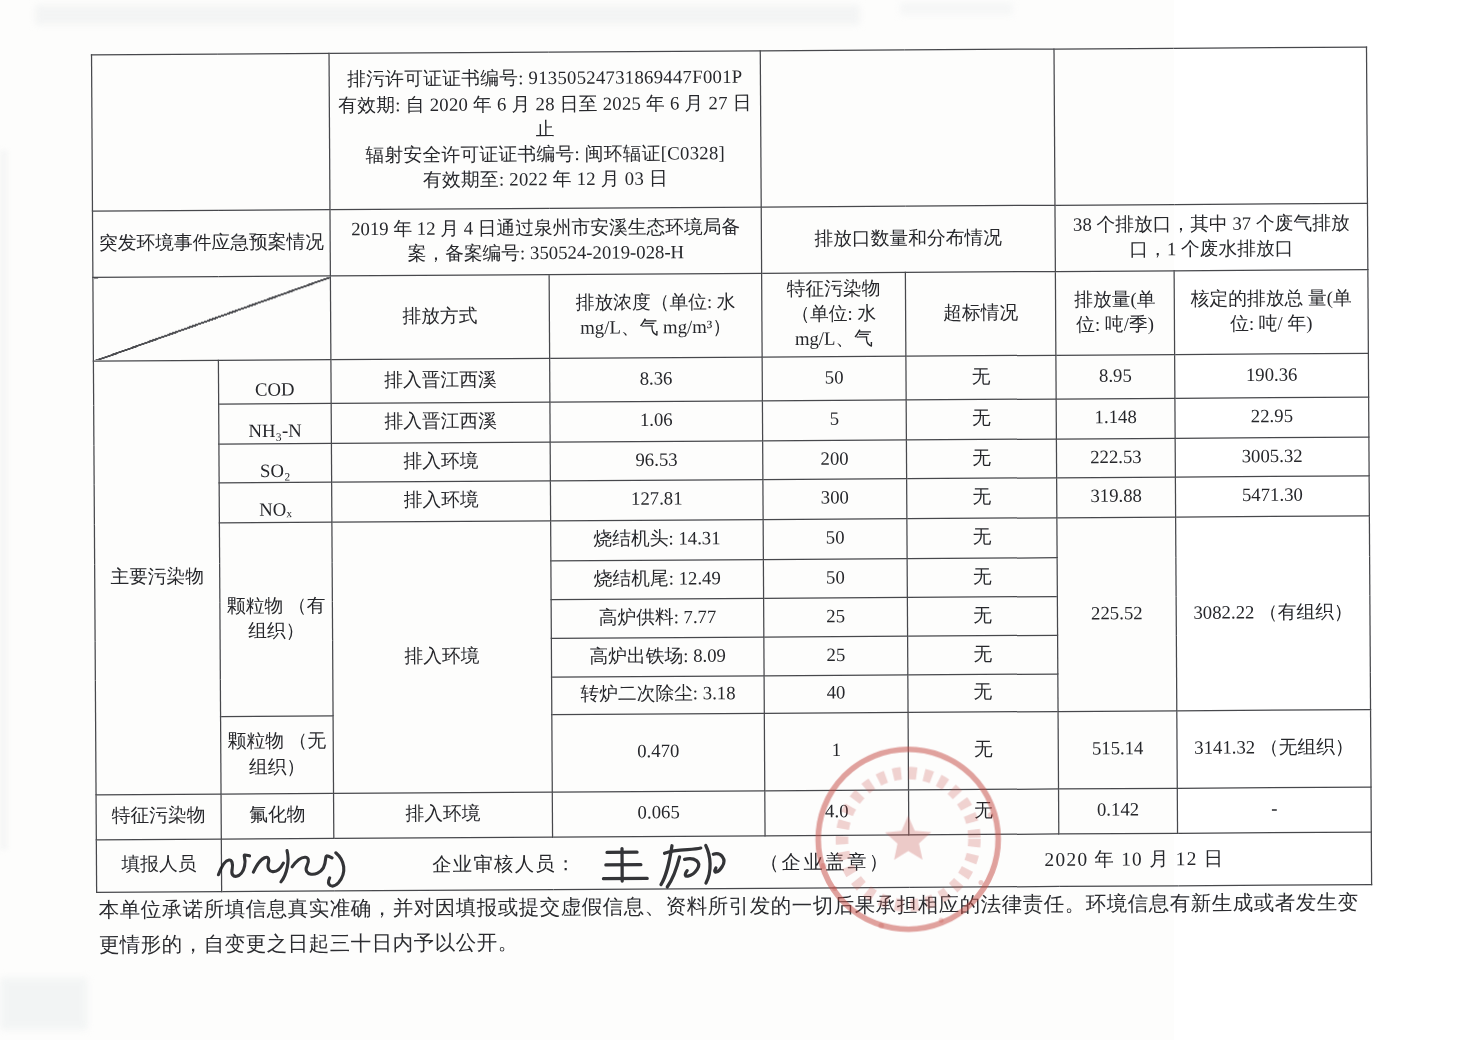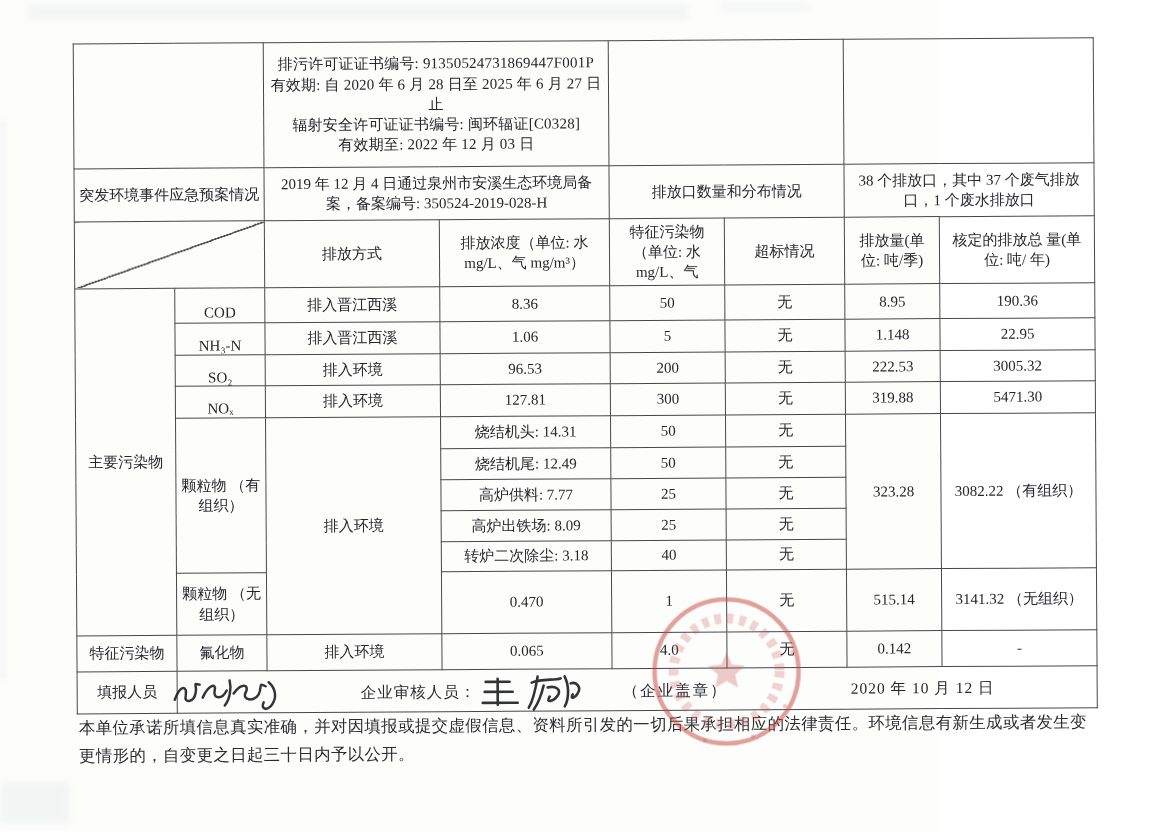--- a/index.html
+++ b/index.html
@@ -36,21 +36,21 @@
   td.hdr{line-height:20px;}
   .sink{position:relative;top:7px;display:inline-block;}
   td.diag{position:relative;padding:0;
     background:linear-gradient(to bottom right,
       transparent calc(50% - 0.8px),
       #4a4b4f calc(50% - 0.8px),
       #4a4b4f calc(50% + 0.8px),
       transparent calc(50% + 0.8px));
   }
   td.footer-wide{position:relative;padding:0;overflow:visible;}
-  .f-abs{position:absolute;white-space:nowrap;margin-left:15px;}
+  .f-abs{position:absolute;white-space:nowrap;}
   .f-reviewer{left:168px;top:12px;font-size:15.5px;letter-spacing:1px;}
   .f-seal-hint{left:430px;top:12px;font-size:15.5px;letter-spacing:2px;}
   .f-date{left:658px;top:11px;font-size:15.5px;letter-spacing:1px;}
   .sig{position:absolute;}
   .sig1{left:-8px;top:0px;}
   .sig2{left:300px;top:-2px;}
 
   .note{
     position:absolute;left:77px;top:712px;width:1008px;
     font-size:16.4px;line-height:27.5px;letter-spacing:.4px;color:#2b2c30;
@@ -153,21 +153,21 @@
         <td>319.88</td>
         <td>5471.30</td>
       </tr>
 
       <tr style="height:32px">
         <td rowspan="5">颗粒物 （有组织）</td>
         <td rowspan="6">排入环境</td>
         <td>烧结机头: 14.31</td>
         <td>50</td>
         <td>无</td>
-        <td rowspan="5">323.28</td>
+        <td rowspan="5">225.52</td>
         <td rowspan="5">3082.22 （有组织）</td>
       </tr>
       <tr style="height:31px">
         <td>烧结机尾: 12.49</td>
         <td>50</td>
         <td>无</td>
       </tr>
       <tr style="height:31px">
         <td>高炉供料: 7.77</td>
         <td>25</td>

